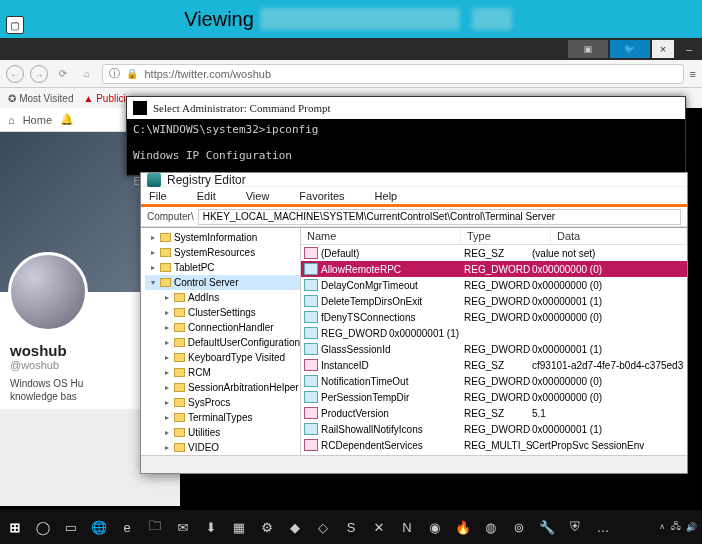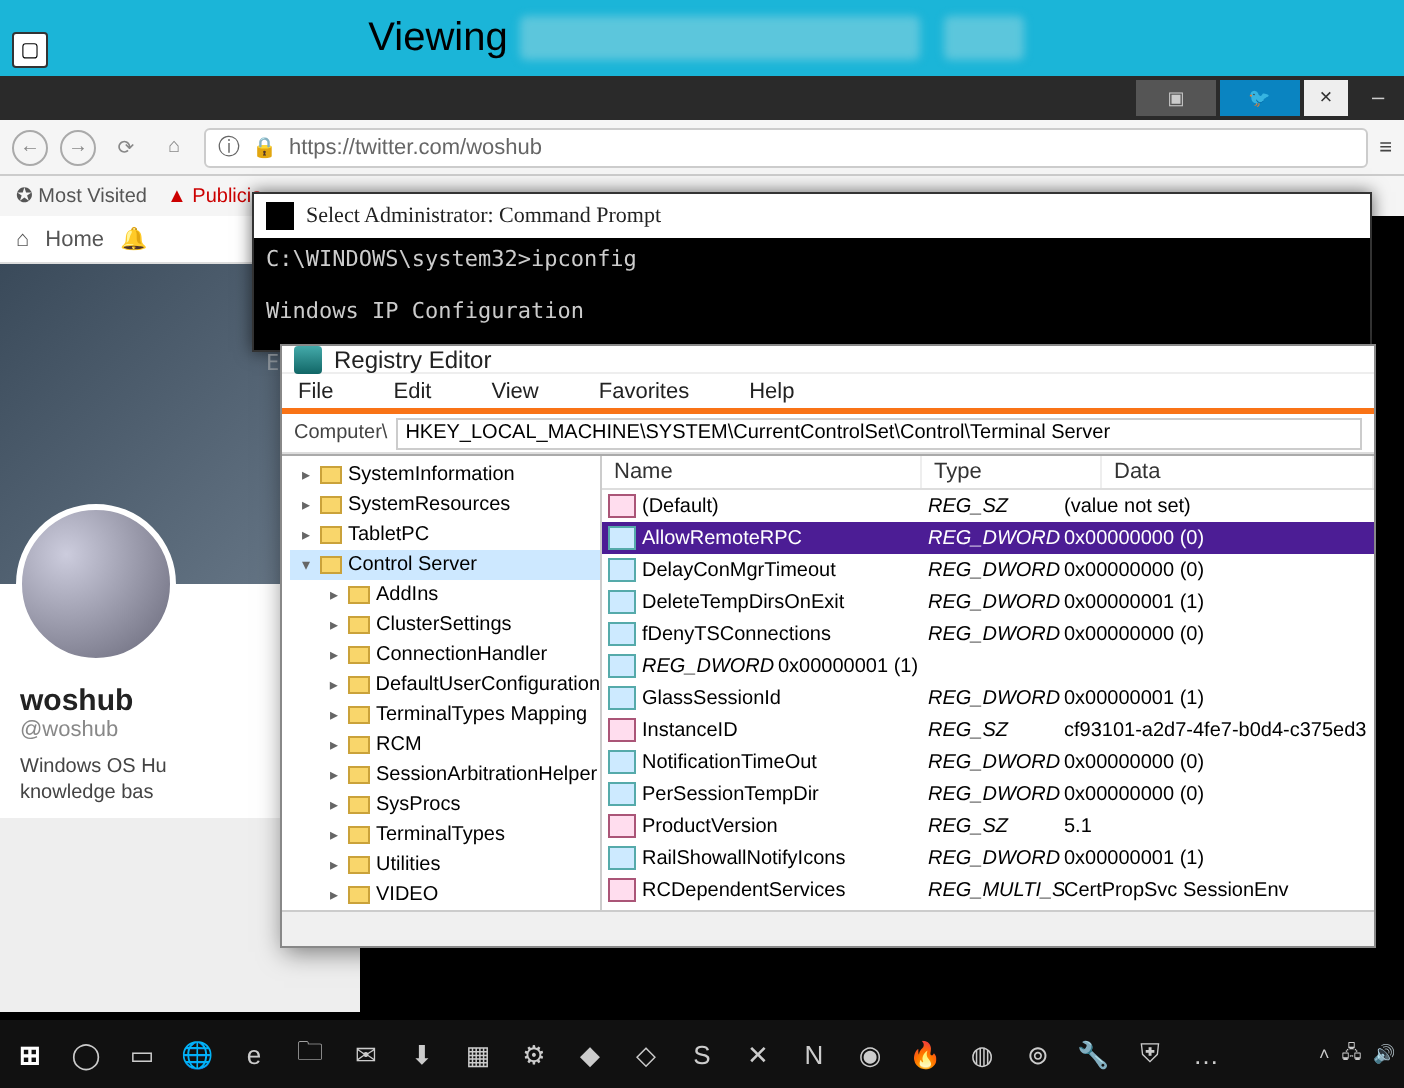--- a/index.html
+++ b/index.html
@@ -49,25 +49,25 @@
 .tree { width: 160px; background: #fff; border-right: 1px solid #ccc; overflow-y: auto; padding: 2px 0 2px 4px;}
 .tree-item { display: flex; align-items: center; gap: 3px; height: 15px; font-size: 10px; color: #000; padding-left: var(--d,0px); white-space: nowrap; cursor: default;}
 .tree-item .fold { width:8px; text-align:center; color:#666; font-size:8px;}
 .tree-item .fico { width: 11px; height: 9px; background: #f9d66b; border: 1px solid #caa23a; }
 .tree-item.sel { background: #cde8ff; }
 .vals { flex: 1; overflow: auto; }
 .vals-head { display:flex; position:sticky; top:0; background:#fff; border-bottom:1px solid #ddd; font-size:11px; color:#333;}
 .vals-head div { padding: 2px 6px; border-right:1px solid #eee;}
 .col-n{width:160px;} .col-t{width:90px;} .col-d{flex:1;}
 .val-row { display:flex; font-size:10px; height:16px; align-items:center;}
-.val-row.sel { background:#4c1d95; color:#fff;}
+.val-row.sel { background:#be185d; color:#fff;}
 .val-row .ic { width:14px; height:12px; margin:0 3px; background:#cdeaff; border:1px solid #5aa; display:inline-block;}
 .val-row .ic.s { background:#fde; border-color:#a57;}
 .val-row .n{width:143px; overflow:hidden; text-overflow:ellipsis; white-space:nowrap;}
-.val-row .t{width:68px; overflow:hidden;font-style:italic;}
+.val-row .t{width:68px; overflow:hidden;}
 .val-row .d{flex:1; overflow:hidden; text-overflow:ellipsis; white-space:nowrap;}
 .reg-status { height:18px; border-top:1px solid #ccc; background:#f0f0f0;}
 
 .taskbar { position: absolute; bottom: 0; left: 0; right: 0; height: 34px; background: #111; display: flex; align-items: center; padding: 0 4px; gap: 6px; }
 .taskbar .tb { width: 22px; height: 22px; display: flex; align-items: center; justify-content: center; color: #ccc; font-size: 13px; }
 .taskbar .win { color:#fff; font-weight:bold;}
 .taskbar .spacer { flex: 1; }
 .taskbar .tray { display:flex; align-items:center; gap:6px; color:#ccc; font-size:9px;}
 </style>
 </head>
@@ -191,21 +191,21 @@
           <span>ConnectionHandler</span>
         </div>
         <div class="tree-item" style="--d: 18px;">
           <span class="fold">▸</span>
           <span class="fico"></span>
           <span>DefaultUserConfiguration</span>
         </div>
         <div class="tree-item" style="--d: 18px;">
           <span class="fold">▸</span>
           <span class="fico"></span>
-          <span>TerminalTypes Mapping</span>
+          <span>KeyboardType Visited</span>
         </div>
         <div class="tree-item" style="--d: 18px;">
           <span class="fold">▸</span>
           <span class="fico"></span>
           <span>RCM</span>
         </div>
         <div class="tree-item" style="--d: 18px;">
           <span class="fold">▸</span>
           <span class="fico"></span>
           <span>SessionArbitrationHelper</span>

